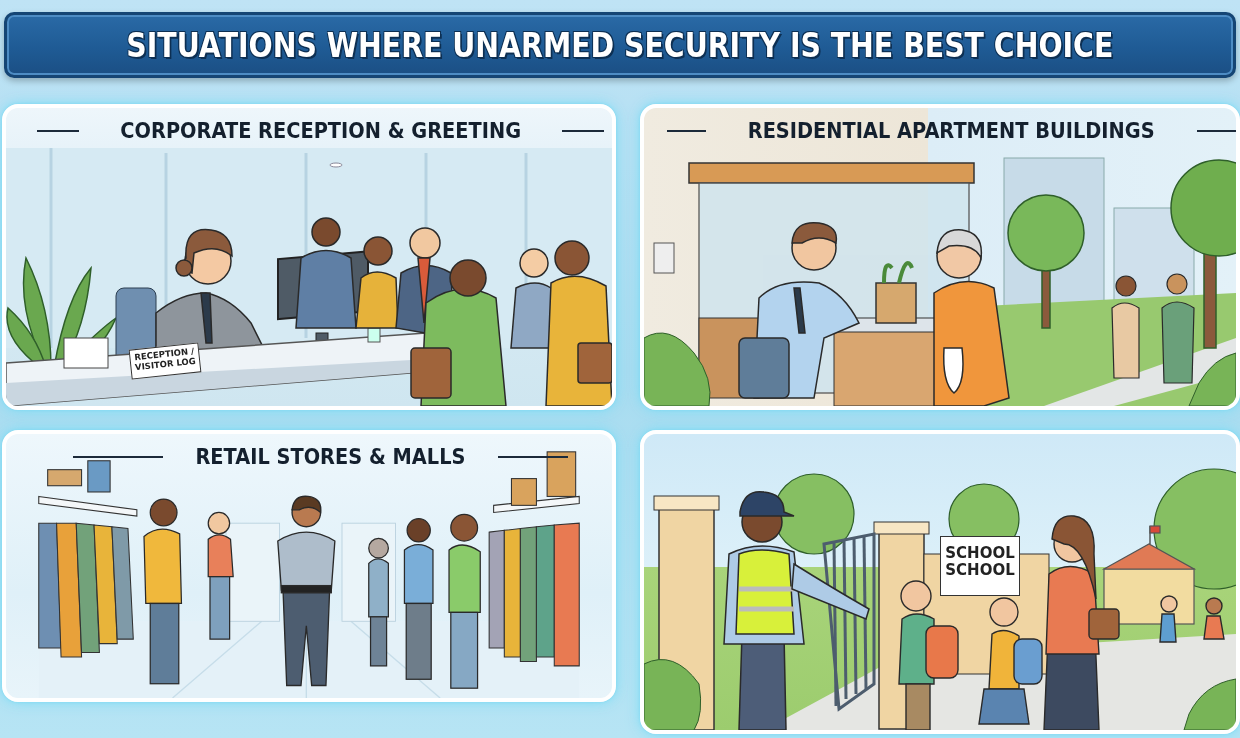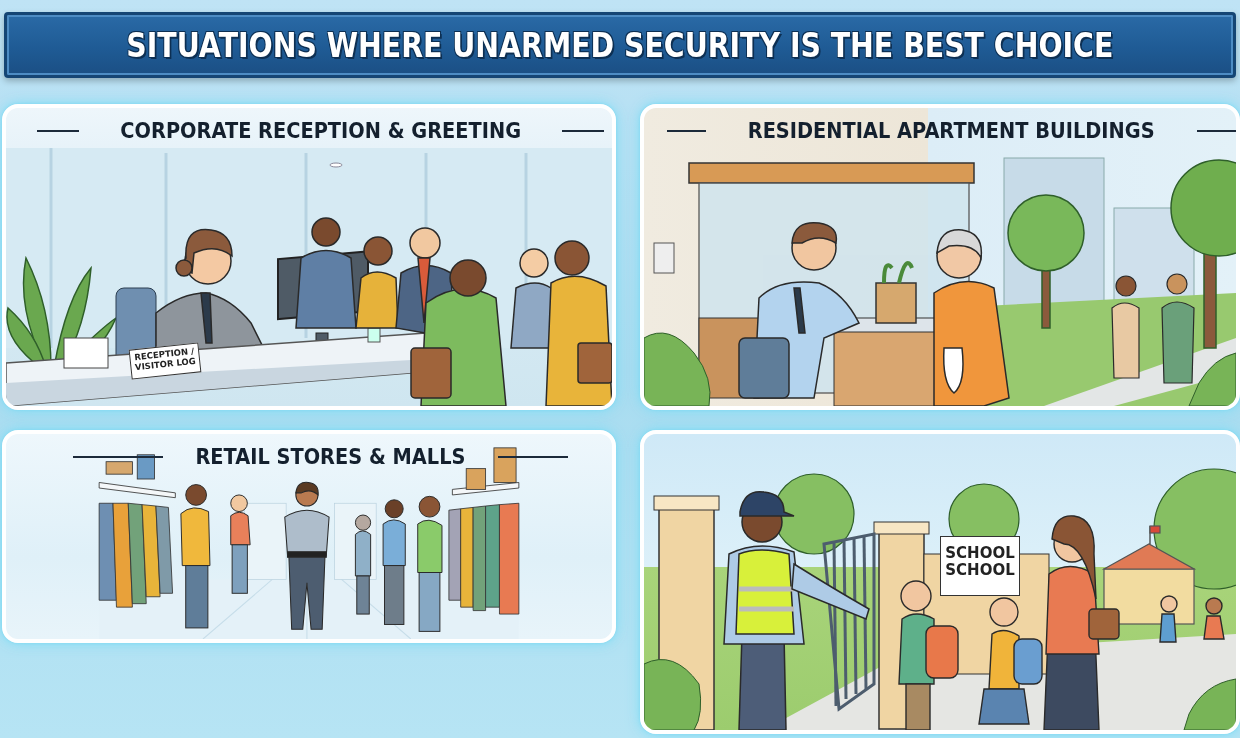--- a/index.html
+++ b/index.html
@@ -1,22 +1,22 @@
 <!DOCTYPE html>
 <html><head>
 <meta charset="utf-8">
 <style>
   html,body{margin:0;padding:0;}
   body{width:1240px;height:738px;overflow:hidden;background:linear-gradient(180deg,#bfe3f5 0%,#a9dcf0 50%,#b6e4f4 100%);font-family:"Liberation Sans","DejaVu Sans",sans-serif;position:relative;}
-  .banner{position:absolute;left:4px;top:12px;width:1232px;height:66px;border-radius:4px;background:linear-gradient(180deg,#2a6aa6 0%,#1f5b95 55%,#1b4f84 100%);border:3px solid #154574;box-shadow:0 0 0 2px #4d8cc4 inset,0 3px 6px rgba(0,0,0,.25);display:flex;align-items:center;justify-content:center;box-sizing:border-box;}
+  .banner{position:absolute;left:4px;top:12px;width:1232px;height:66px;border-radius:10px;background:linear-gradient(180deg,#2a6aa6 0%,#1f5b95 55%,#1b4f84 100%);border:3px solid #154574;box-shadow:0 0 0 2px #4d8cc4 inset,0 3px 6px rgba(0,0,0,.25);display:flex;align-items:center;justify-content:center;box-sizing:border-box;}
   .banner h1{margin:0;color:#fff;font-family:"DejaVu Sans",sans-serif;font-weight:bold;font-size:33px;letter-spacing:0px;text-shadow:2px 2px 0 #0d2f52,-1px -1px 0 #0d2f52,1px -1px 0 #0d2f52,-1px 1px 0 #0d2f52;white-space:nowrap;transform:scaleX(.86);}
   .panel{position:absolute;border-radius:16px;border:4px solid #ffffff;box-shadow:0 0 14px rgba(120,220,245,.9),0 0 3px #7fd8f0;overflow:hidden;box-sizing:border-box;}
   #p1{left:2px;top:104px;width:614px;height:306px;background:linear-gradient(180deg,#eef6fb 0%,#d9ecf5 40%,#cfe6f0 100%);}
   #p2{left:640px;top:104px;width:600px;height:306px;background:linear-gradient(90deg,#f0ebe0 0%,#ede6d8 48%,#dcedf7 48%,#e3f1f8 100%);padding-left:33px;}
-  #p3{left:2px;top:430px;width:614px;height:213px;background:linear-gradient(180deg,#eef7fc 0%,#dff0f8 60%,#e8f4fa 100%);}
+  #p3{left:2px;top:430px;width:614px;height:272px;background:linear-gradient(180deg,#eef7fc 0%,#dff0f8 60%,#e8f4fa 100%);}
   #p4{left:640px;top:430px;width:600px;height:304px;background:linear-gradient(180deg,#cfe9f7 0%,#dcf0f9 45%,#a9d47a 45%,#9ccc6e 100%);}
   .ptitle{position:absolute;left:0;right:0;top:10px;display:flex;align-items:center;justify-content:center;gap:14px;z-index:5;margin-left:23px;}
   .ptitle .dash{width:42px;height:2px;background:#1c2a3a;}
   .ptitle span.t{font-family:"DejaVu Sans",sans-serif;font-weight:bold;font-size:22px;color:#14202e;white-space:nowrap;transform:scaleX(.88);display:inline-block;}
   .scene{position:absolute;left:0;top:0;width:100%;height:100%;}
   .sign{position:absolute;background:#fff;border:1.5px solid #333;font-family:"DejaVu Sans",sans-serif;font-weight:bold;color:#222;text-align:center;line-height:1.15;}
   #recep-sign{left:124px;top:238px;width:70px;height:30px;font-size:8.5px;padding-top:3px;box-sizing:border-box;transform:rotate(-6deg);}
   #school-sign{left:296px;top:102px;width:80px;height:60px;font-size:15px;padding-top:8px;box-sizing:border-box;}
 </style>
 </head>

